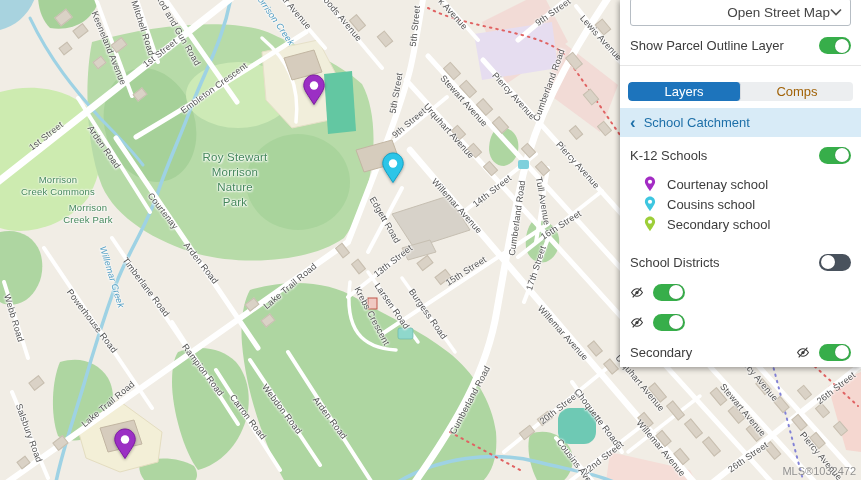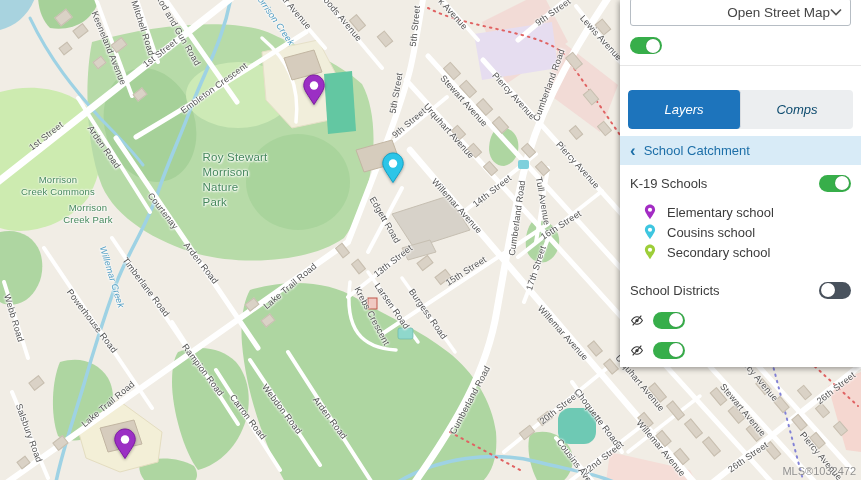--- a/index.html
+++ b/index.html
@@ -4,40 +4,40 @@
 <style>
   html,body{margin:0;padding:0;}
   body{width:861px;height:480px;overflow:hidden;font-family:"Liberation Sans",sans-serif;}
   .app{position:relative;width:861px;height:480px;overflow:hidden;background:#f1ede5;}
 
   
   .map{position:absolute;inset:0;overflow:hidden;}
   .map svg{position:absolute;left:0;top:0;}
   .map-label{position:absolute;white-space:pre;font-size:9px;color:#525252;letter-spacing:.2px;
     text-shadow:0 0 2px #fff,0 0 2px #fff,0 0 3px #fff,1px 1px 2px #fff;pointer-events:none;z-index:5;}
-  .map-label.park{color:#44875a;font-size:11.5px;white-space:pre-line;text-align:left;line-height:1.3;}
+  .map-label.park{color:#44875a;font-size:11.5px;white-space:pre-line;text-align:center;line-height:1.3;}
   .map-label.park-sm{color:#44875a;font-size:9.5px;white-space:pre-line;text-align:center;line-height:1.3;}
   .map-label.water{color:#4f9cc2;font-style:italic;}
   .bldg{position:absolute;background:#dad2c6;border:1px solid #c8bfb0;z-index:2;}
   .map-pin{position:absolute;z-index:8;transform:translate(-50%,-100%);filter:drop-shadow(0 1px 1.5px rgba(0,0,0,.35));}
   .watermark{position:absolute;right:5px;bottom:3px;font-size:11px;color:rgba(115,115,115,.78);z-index:9;
     text-shadow:0 0 2px rgba(255,255,255,.7);}
 
   
   .panel{position:absolute;top:0;right:0;width:241px;height:367px;background:#fff;z-index:20;
     box-shadow:-2px 0 5px rgba(0,0,0,.18),0 3px 5px rgba(0,0,0,.22);color:#3c3c3c;font-size:13px;}
   .select-box{margin:-2px 10px 0;height:26px;border:1px solid #b6bdc4;border-radius:3px;background:#fff;
     display:flex;align-items:center;padding:0 8px;color:#454545;font-size:13.5px;cursor:pointer;}
   .select-box .grow{flex:1;text-align:right;}
   .prow{display:flex;align-items:center;padding:0 10px;}
   .parcel-row{height:31px;margin-top:4px;}
   .prow .lbl{flex:1;}
   .divider{height:1px;background:#e6e6e6;margin-top:4px;}
-  .tabs{display:flex;margin:24px 8px 7px;height:39px;background:#eceef0;border-radius:4px;overflow:hidden;font-style:italic;}
-  .tab{flex:1;display:flex;align-items:center;justify-content:center;color:#0c4a6e;cursor:pointer;
+  .tabs{display:flex;margin:16px 8px 7px;height:19px;background:#eceef0;border-radius:4px;overflow:hidden;}
+  .tab{flex:1;display:flex;align-items:center;justify-content:center;color:#a16207;cursor:pointer;
     border-right:1px solid #d9dce0;}
   .tab:last-child{border-right:none;}
   .tab.active{background:#1d74bc;color:#fff;border-radius:4px;}
   .catchment-bar{height:29px;background:#d8ebf7;display:flex;align-items:center;padding:0 10px;
     color:#1d6fa8;cursor:pointer;}
   .catchment-bar .chev{font-size:17px;font-weight:bold;margin-right:8px;line-height:1;}
   .k12-row{height:30px;margin-top:3px;}
   .legend{margin-top:4px;}
   .legend-row{display:flex;align-items:center;height:20px;padding-left:24px;}
   .legend-pin{width:12px;height:16px;margin-right:11px;flex:none;}
@@ -310,47 +310,48 @@
   <aside class="panel">
 
     <div class="select-box">
       <span class="grow">Open Street Map</span>
       <svg width="12" height="8" viewBox="0 0 12 8">
         <polyline points="1,1.5 6,6.5 11,1.5" fill="none" stroke="#555" stroke-width="1.6"></polyline>
       </svg>
     </div>
 
     <div class="prow parcel-row">
+      <span class="lbl">Show Parcel Outline Layer</span>
       <span class="toggle on"></span>
     </div>
 
     <div class="divider"></div>
 
     <div class="tabs">
       <div class="tab active">Layers</div>
       <div class="tab">Comps</div>
     </div>
 
     <div class="catchment-bar">
       <span class="chev">‹</span>
       <span>School Catchment</span>
     </div>
 
     <div class="prow k12-row">
-      <span class="lbl">K-19 Schools</span>
+      <span class="lbl">K-12 Schools</span>
       <span class="toggle on"></span>
     </div>
 
     <div class="legend">
       <div class="legend-row">
         <svg class="legend-pin" viewBox="0 0 24 32" style="color: rgb(163, 44, 196);">
           <path d="M12,1 C6.2,1 1.8,5.6 1.8,11.4 C1.8,16 6,21 12,30.5 C18,21 22.2,16 22.2,11.4 C22.2,5.6 17.8,1 12,1 Z" fill="currentColor"></path>
           <circle cx="12" cy="11.5" r="4.2" fill="#fff"></circle>
         </svg>
-        <span>Elementary school</span>
+        <span>Courtenay school</span>
       </div>
       <div class="legend-row">
         <svg class="legend-pin" viewBox="0 0 24 32" style="color: rgb(62, 198, 224);">
           <path d="M12,1 C6.2,1 1.8,5.6 1.8,11.4 C1.8,16 6,21 12,30.5 C18,21 22.2,16 22.2,11.4 C22.2,5.6 17.8,1 12,1 Z" fill="currentColor"></path>
           <circle cx="12" cy="11.5" r="4.2" fill="#fff"></circle>
         </svg>
         <span>Cousins school</span>
       </div>
       <div class="legend-row">
         <svg class="legend-pin" viewBox="0 0 24 32" style="color: rgb(157, 206, 57);">
@@ -381,15 +382,26 @@
       <span class="eye">
         <svg width="14" height="13" viewBox="0 0 24 24">
             <path d="M2,12 C5,7 9,5 12,5 C15,5 19,7 22,12 C19,17 15,19 12,19 C9,19 5,17 2,12 Z" fill="none" stroke="#3a3a3a" stroke-width="2"></path>
             <circle cx="12" cy="12" r="3" fill="#3a3a3a"></circle>
             <line x1="4" y1="21" x2="20" y2="3" stroke="#3a3a3a" stroke-width="2"></line>
           </svg>
       </span>
       <span class="toggle on"></span>
     </div>
 
+    <div class="prow layer-row">
+      <span class="lbl">Secondary</span>
+      <span class="eye">
+        <svg width="14" height="13" viewBox="0 0 24 24">
+            <path d="M2,12 C5,7 9,5 12,5 C15,5 19,7 22,12 C19,17 15,19 12,19 C9,19 5,17 2,12 Z" fill="none" stroke="#3a3a3a" stroke-width="2"></path>
+            <circle cx="12" cy="12" r="3" fill="#3a3a3a"></circle>
+            <line x1="4" y1="21" x2="20" y2="3" stroke="#3a3a3a" stroke-width="2"></line>
+          </svg>
+      </span>
+      <span class="toggle on"></span>
+    </div>
 
   </aside>
 </div>
 
 </body></html>

